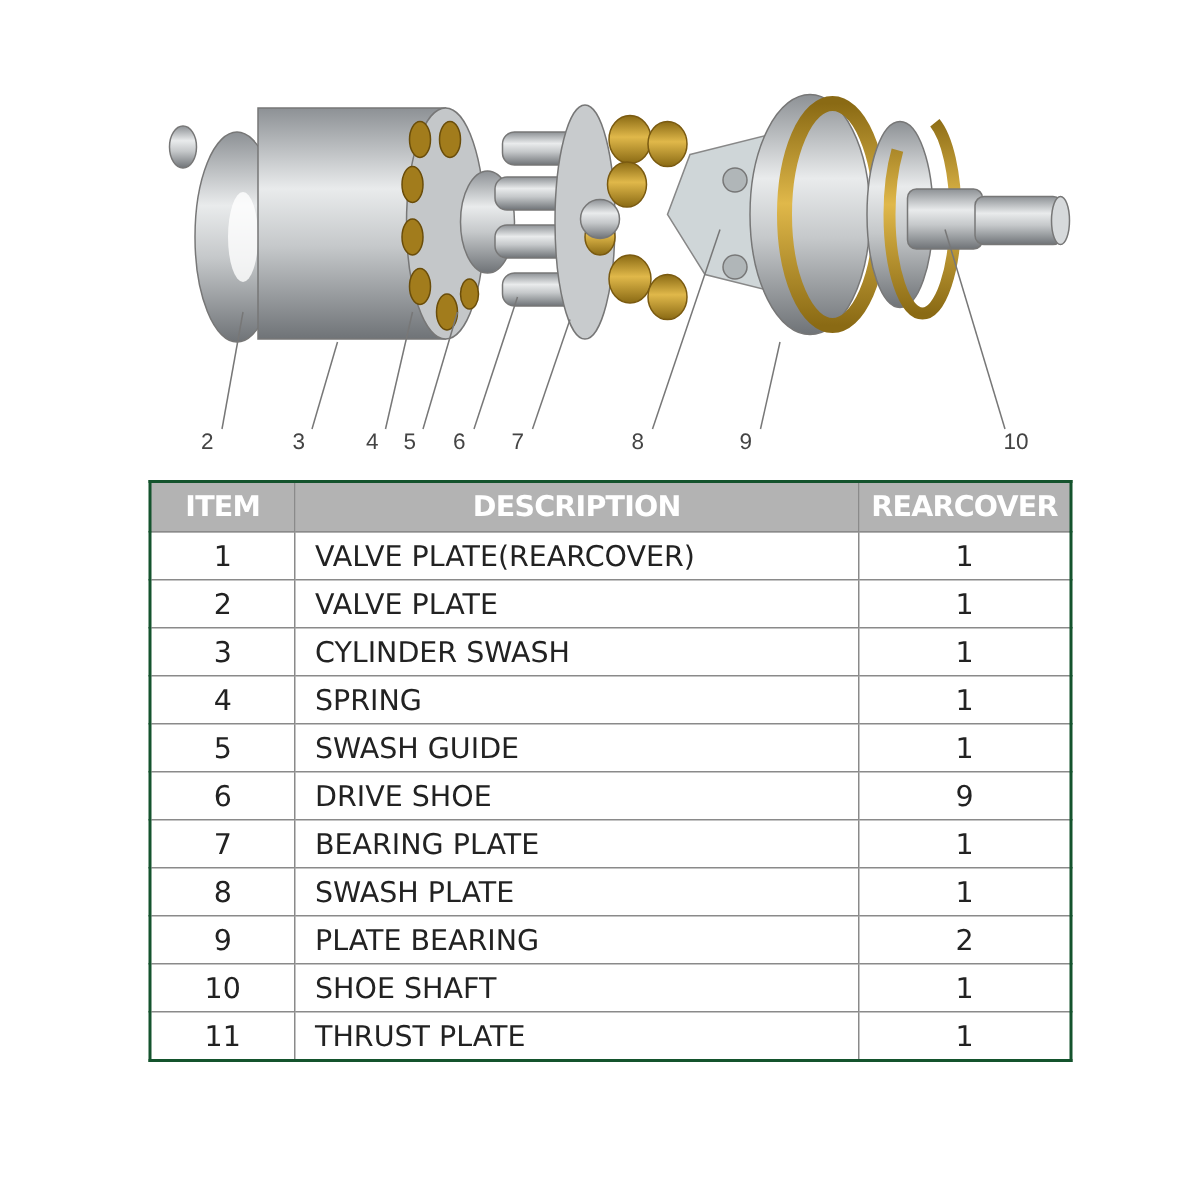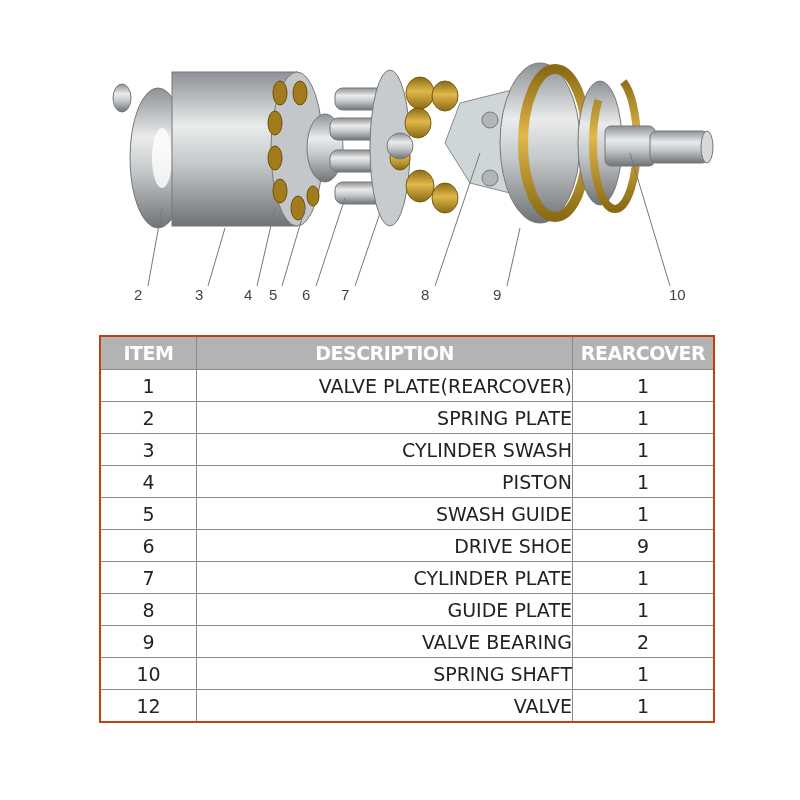--- a/index.html
+++ b/index.html
@@ -1,24 +1,24 @@
 <!DOCTYPE html>
 <html><head>
 <meta charset="utf-8">
 <style>
   html, body { margin:0; padding:0; background:#ffffff; }
   body { width:800px; height:800px; position:relative; overflow:hidden; font-family:"DejaVu Sans", sans-serif; }
   .figure { position:absolute; left:100px; top:58px; width:620px; height:255px; }
   .figure svg { position:absolute; left:0; top:0; }
   .callout { position:absolute; font-family:"Liberation Sans", sans-serif; font-size:15px; color:#444; line-height:16px; }
-  table.parts { position:absolute; left:99px; top:335px; width:616px; border-collapse:collapse; border:2px solid #c2410c; }
+  table.parts { position:absolute; left:99px; top:320px; width:616px; border-collapse:collapse; border:2px solid #14532d; }
   table.parts th { background:#b3b3b3; color:#ffffff; font-family:"DejaVu Sans", sans-serif; font-weight:bold; font-size:19px; height:32px; padding:0; border:1px solid #8a8a8a; letter-spacing:-0.5px; }
   table.parts td { height:31px; padding:0; border:1px solid #8a8a8a; font-size:19px; color:#222; }
   td.c-item { width:95px; text-align:center; }
-  td.c-desc { width:362px; text-align:right; padding-left:13px !important; }
+  td.c-desc { width:362px; text-align:left; padding-left:13px !important; }
   td.c-qty { text-align:center; }
 </style>
 </head>
 <body>
 
 <div class="figure">
   <svg width="620" height="255" viewBox="0 0 620 255">
     <defs>
       <linearGradient id="steelV" x1="0" y1="0" x2="0" y2="1">
         <stop offset="0" stop-color="#8d9195"></stop>
@@ -119,62 +119,62 @@
     </tr>
   </thead>
   <tbody>
     <tr>
         <td class="c-item">1</td>
         <td class="c-desc">VALVE PLATE(REARCOVER)</td>
         <td class="c-qty">1</td>
       </tr>
     <tr>
         <td class="c-item">2</td>
-        <td class="c-desc">SPRING PLATE</td>
+        <td class="c-desc">VALVE PLATE</td>
         <td class="c-qty">1</td>
       </tr>
     <tr>
         <td class="c-item">3</td>
         <td class="c-desc">CYLINDER SWASH</td>
         <td class="c-qty">1</td>
       </tr>
     <tr>
         <td class="c-item">4</td>
-        <td class="c-desc">PISTON</td>
+        <td class="c-desc">SPRING</td>
         <td class="c-qty">1</td>
       </tr>
     <tr>
         <td class="c-item">5</td>
         <td class="c-desc">SWASH GUIDE</td>
         <td class="c-qty">1</td>
       </tr>
     <tr>
         <td class="c-item">6</td>
         <td class="c-desc">DRIVE SHOE</td>
         <td class="c-qty">9</td>
       </tr>
     <tr>
         <td class="c-item">7</td>
-        <td class="c-desc">CYLINDER PLATE</td>
+        <td class="c-desc">BEARING PLATE</td>
         <td class="c-qty">1</td>
       </tr>
     <tr>
         <td class="c-item">8</td>
-        <td class="c-desc">GUIDE PLATE</td>
+        <td class="c-desc">SWASH PLATE</td>
         <td class="c-qty">1</td>
       </tr>
     <tr>
         <td class="c-item">9</td>
-        <td class="c-desc">VALVE BEARING</td>
+        <td class="c-desc">PLATE BEARING</td>
         <td class="c-qty">2</td>
       </tr>
     <tr>
         <td class="c-item">10</td>
-        <td class="c-desc">SPRING SHAFT</td>
+        <td class="c-desc">SHOE SHAFT</td>
         <td class="c-qty">1</td>
       </tr>
     <tr>
-        <td class="c-item">12</td>
-        <td class="c-desc">VALVE</td>
+        <td class="c-item">11</td>
+        <td class="c-desc">THRUST PLATE</td>
         <td class="c-qty">1</td>
       </tr>
   </tbody>
 </table>
 
 </body></html>

